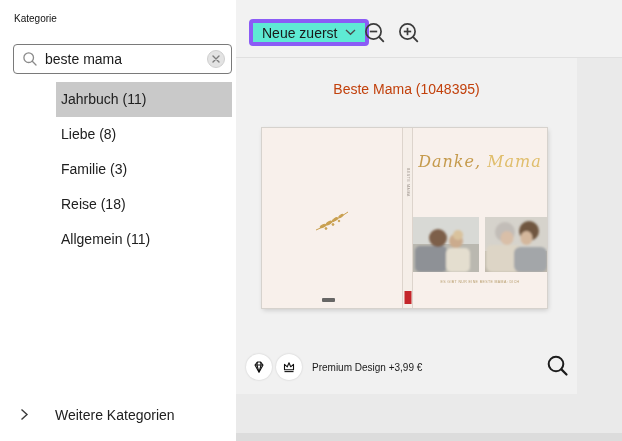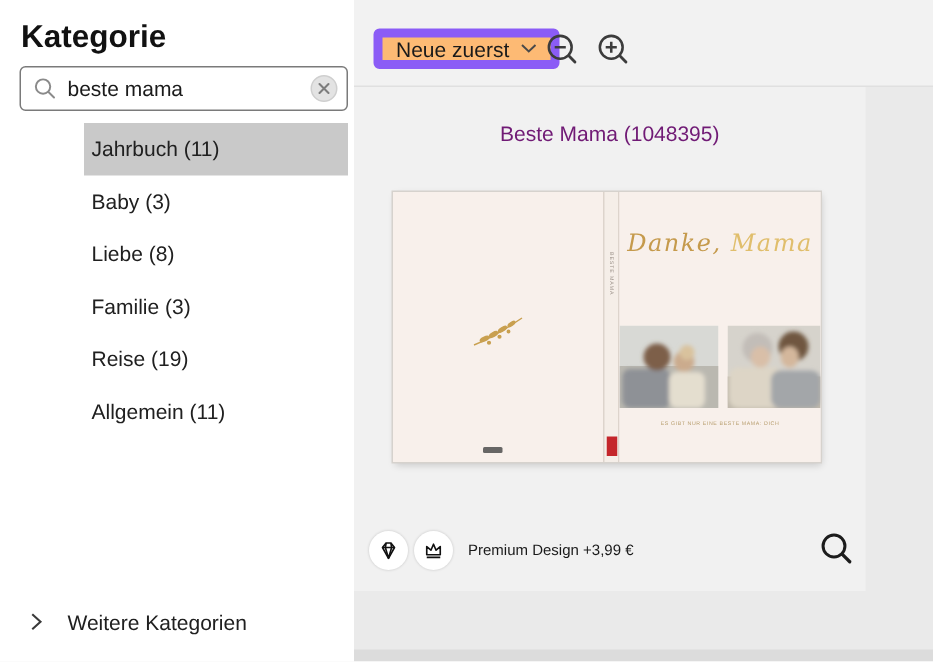--- a/index.html
+++ b/index.html
@@ -2,47 +2,47 @@
 <html><head>
 <meta charset="utf-8">
 <style>
   * { margin:0; padding:0; box-sizing:border-box; }
   html,body { width:622px; height:441px; background:#fff; }
   body { font-family:"Liberation Sans","DejaVu Sans",sans-serif; color:#1f1f1f; }
   .app { position:relative; width:622px; height:441px; overflow:hidden; background:#fff; }
 
   
   .sidebar { position:absolute; left:0; top:0; width:236px; height:441px; background:#fff; }
-  .sidebar-title { position:absolute; left:14px; top:13px; font-size:21px; font-weight:bold; color:#111; }
+  .sidebar-title { position:absolute; left:14px; top:13px; font-size:10px; font-weight:normal; color:#111; }
   .searchbox { position:absolute; left:13px; top:44px; width:219px; height:30px; background:#fff;
                border:1px solid #7a7a7a; border-radius:4px; display:flex; align-items:center; padding:0 6px 0 8px; }
   .searchbox input { flex:1; border:none; outline:none; font-size:14px; color:#1a1a1a; background:transparent;
                      font-family:inherit; margin-left:7px; min-width:0; }
   .clear-btn { width:18px; height:18px; border-radius:50%; background:#e3e3e3; border:1px solid #cfcfcf;
                display:flex; align-items:center; justify-content:center; cursor:pointer; flex:0 0 auto; }
   .cat-list { list-style:none; position:absolute; top:82px; left:0; width:236px; }
   .cat-list li { height:35px; line-height:35px; margin:0 4px 0 56px; padding-left:5px; font-size:14px; color:#202020; cursor:pointer; }
   .cat-list li.selected { background:#c9c9c9; }
   .more-row { position:absolute; top:397px; left:0; width:236px; height:35px; display:flex; align-items:center; cursor:pointer; }
   .more-row .chev { margin-left:20px; width:10px; display:flex; }
-  .more-row span.lbl { margin-left:15px; font-size:14px; color:#202020; }
+  .more-row span.lbl { margin-left:25px; font-size:14px; color:#202020; }
 
   
   .main { position:absolute; left:236px; top:0; width:386px; height:441px; background:#eaeaea; }
   .toolbar { position:absolute; left:0; top:0; width:386px; height:58px; background:#f2f2f2; border-bottom:1px solid #e0e0e0; }
-  .sort-select { position:absolute; left:13px; top:19px; height:27px; min-width:94px; background:#fdba74;
-                 border:6px solid #8b5cf6; border-radius:4px; display:flex; align-items:center; gap:8px;
+  .sort-select { position:absolute; left:13px; top:19px; height:27px; min-width:94px; background:#5eead4;
+                 border:4px solid #8b5cf6; border-radius:4px; display:flex; align-items:center; gap:8px;
                  padding:0 9px; font-size:14px; color:#1a1a1a; cursor:pointer; }
   .tool-btn { position:absolute; top:21px; width:26px; height:26px; background:transparent; border:none; cursor:pointer; padding:0; }
   .zoom-out-btn { left:126px; }
   .zoom-in-btn  { left:160px; }
 
   
   .card { position:absolute; left:0; top:58px; width:341px; height:336px; background:#f1f1f1; }
-  .card-title { position:absolute; top:23px; width:100%; text-align:center; font-size:14px; color:#701a75; }
+  .card-title { position:absolute; top:23px; width:100%; text-align:center; font-size:14px; color:#c2410c; }
 
   .book { position:absolute; left:26px; top:70px; width:285px; height:180px; display:flex;
           box-shadow:0 0 0 1px #d6d2cd, 1px 2px 5px rgba(0,0,0,.18); background:#f8f0eb; }
   .back-cover { position:relative; width:140px; height:180px; background:#f8f0eb; }
   .branch { position:absolute; left:52px; top:80px; }
   .publisher-logo { position:absolute; left:60px; bottom:6px; width:13px; height:4px; background:#4d4d4d; border-radius:1px; opacity:.85; }
   .spine { position:relative; width:11px; height:180px; background:#f5eee8; border-left:1px solid #ddd4cc; border-right:1px solid #ddd4cc; }
   .spine-label { position:absolute; top:40px; left:50%; transform:translateX(-50%); writing-mode:vertical-rl;
                  font-size:3.5px; letter-spacing:.6px; color:#9a9088; white-space:nowrap; }
   .spine-red { position:absolute; bottom:4px; left:50%; transform:translateX(-50%); width:7px; height:13px; background:#c4262b; }
@@ -81,24 +81,23 @@
       <input type="text" value="beste mama" style="">
       <div class="clear-btn">
         <svg width="8" height="8" viewBox="0 0 8 8">
           <path d="M1 1 L7 7 M7 1 L1 7" stroke="#7d7d7d" stroke-width="1.4" stroke-linecap="round"></path>
         </svg>
       </div>
     </div>
 
     <ul class="cat-list">
       <li class="selected">Jahrbuch (11)</li>
-      <li>Baby (3)</li>
       <li>Liebe (8)</li>
       <li>Familie (3)</li>
-      <li>Reise (19)</li>
+      <li>Reise (18)</li>
       <li>Allgemein (11)</li>
     </ul>
 
     <div class="more-row">
       <span class="chev">
         <svg width="9" height="13" viewBox="0 0 9 13">
           <polyline points="1.5,1.5 7,6.5 1.5,11.5" fill="none" stroke="#3a3a3a" stroke-width="1.4"></polyline>
         </svg>
       </span>
       <span class="lbl">Weitere Kategorien</span>

